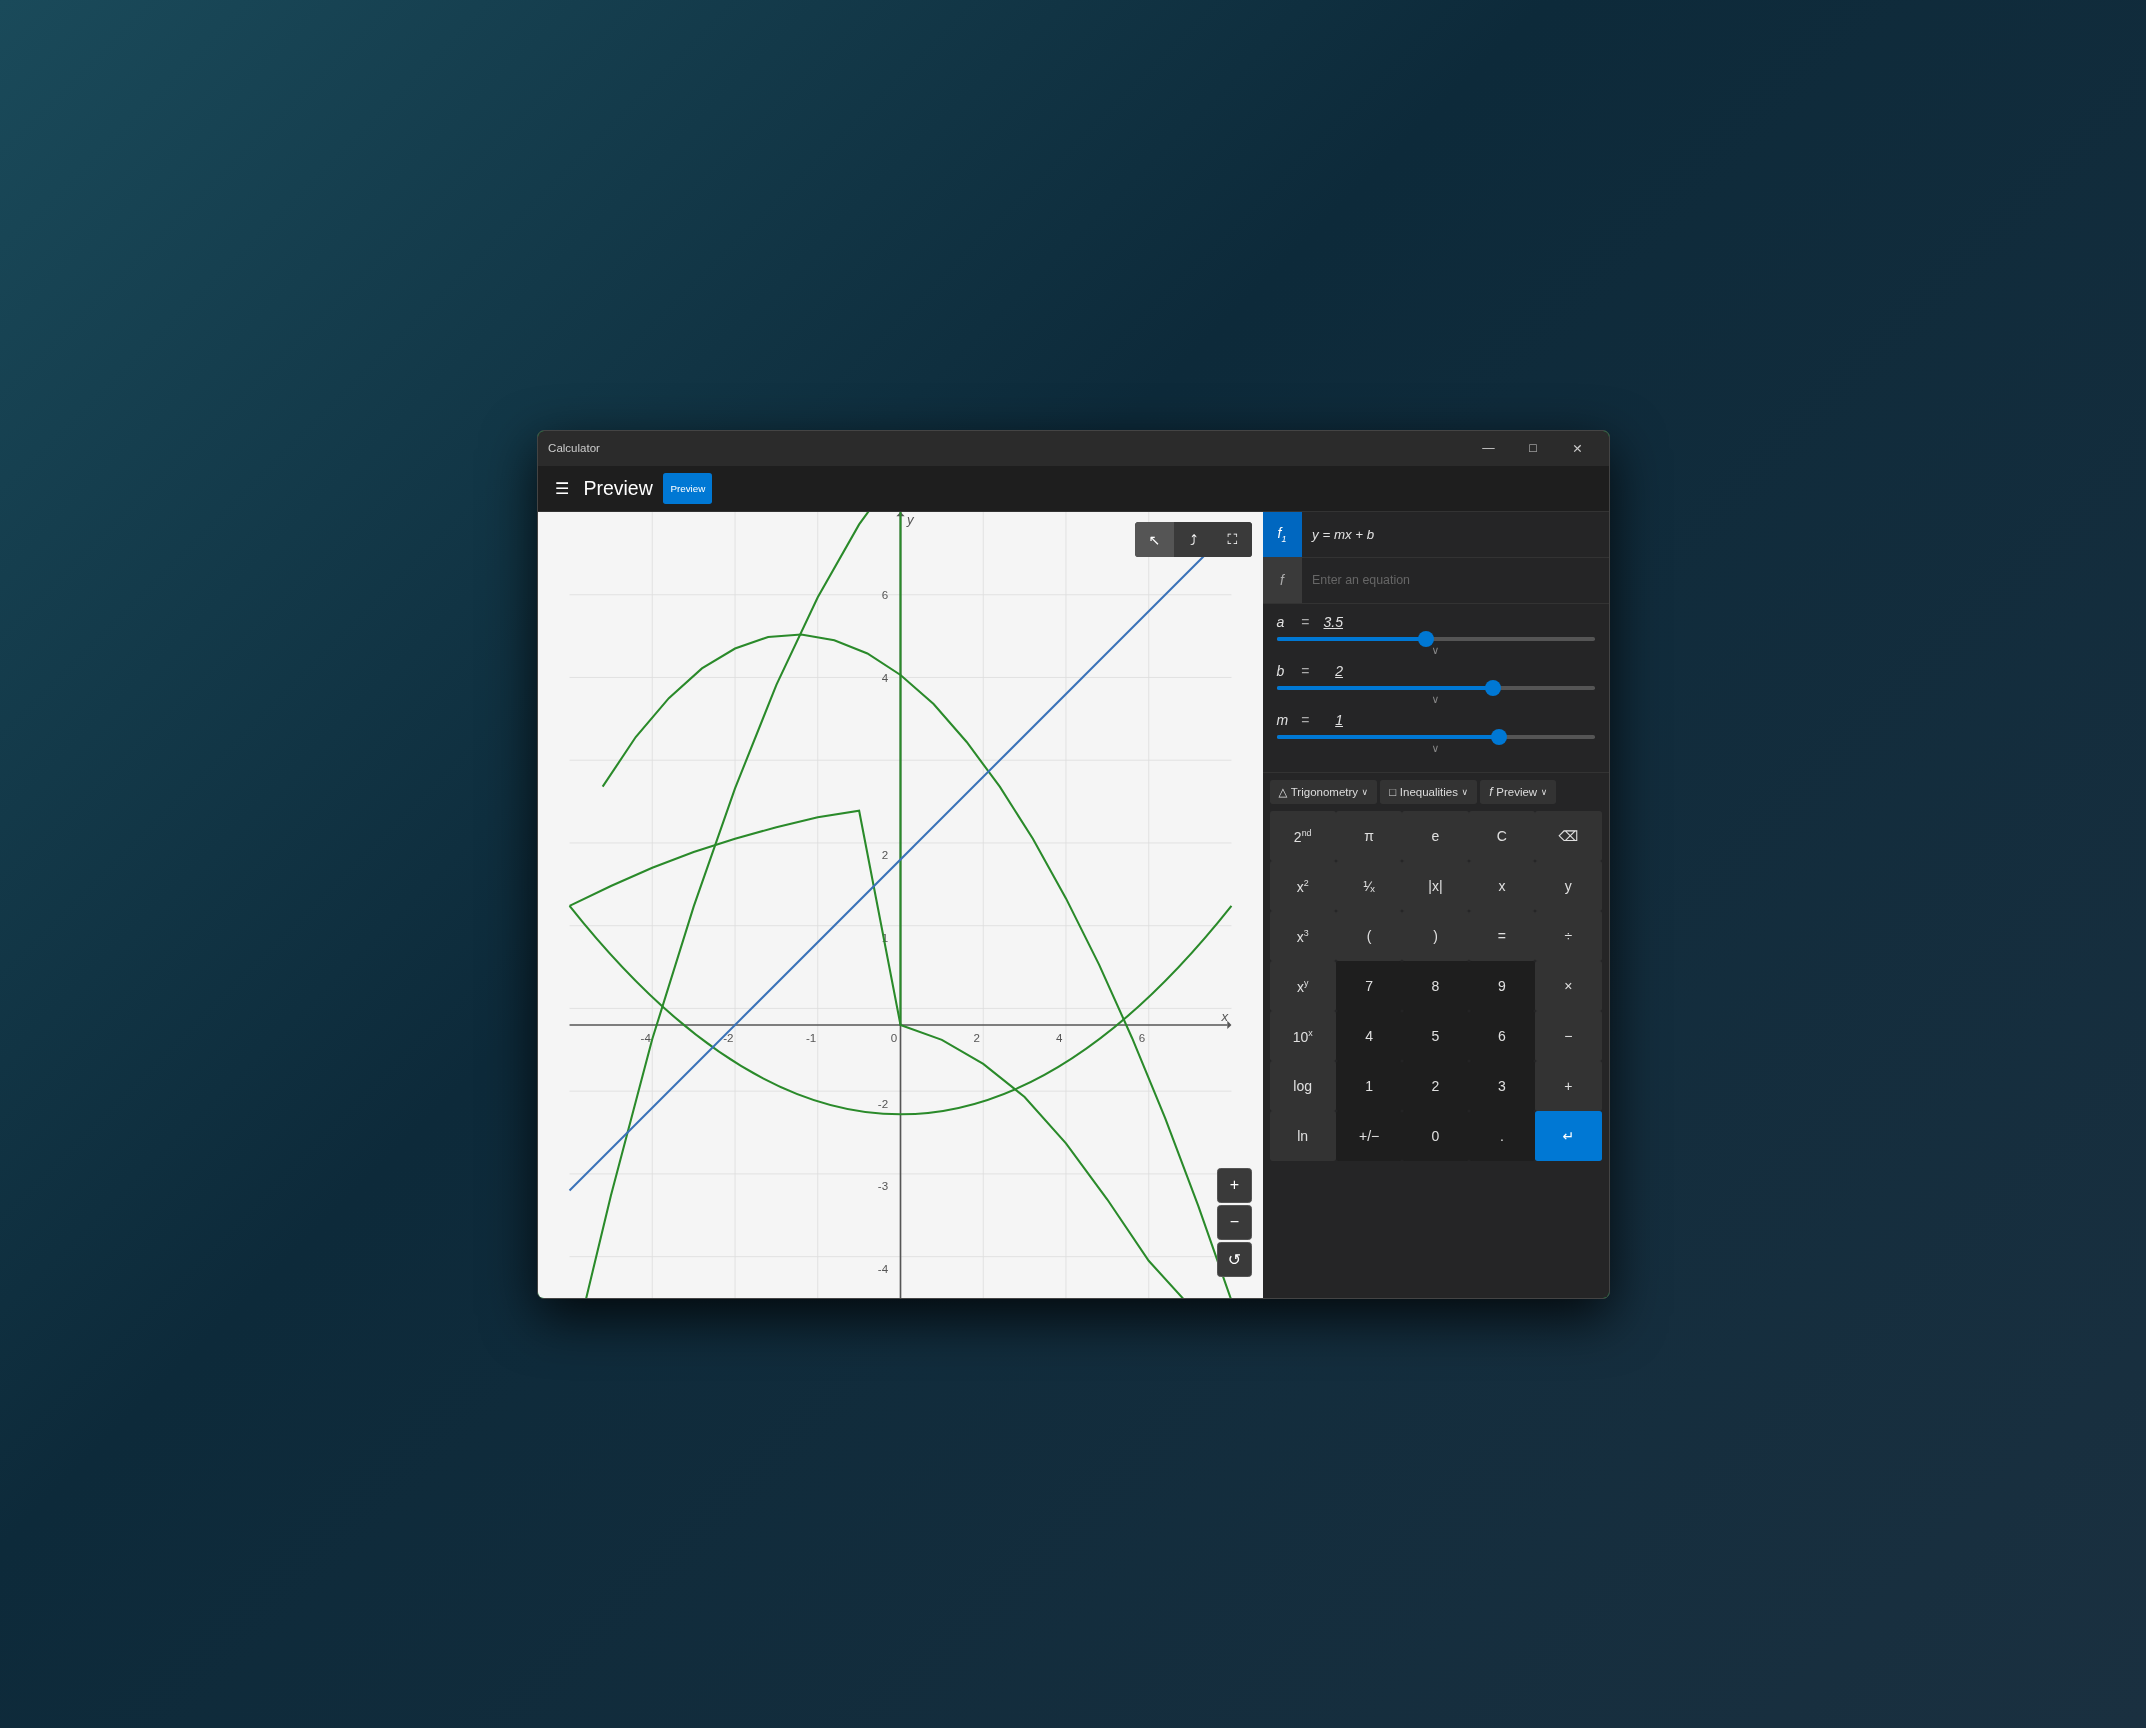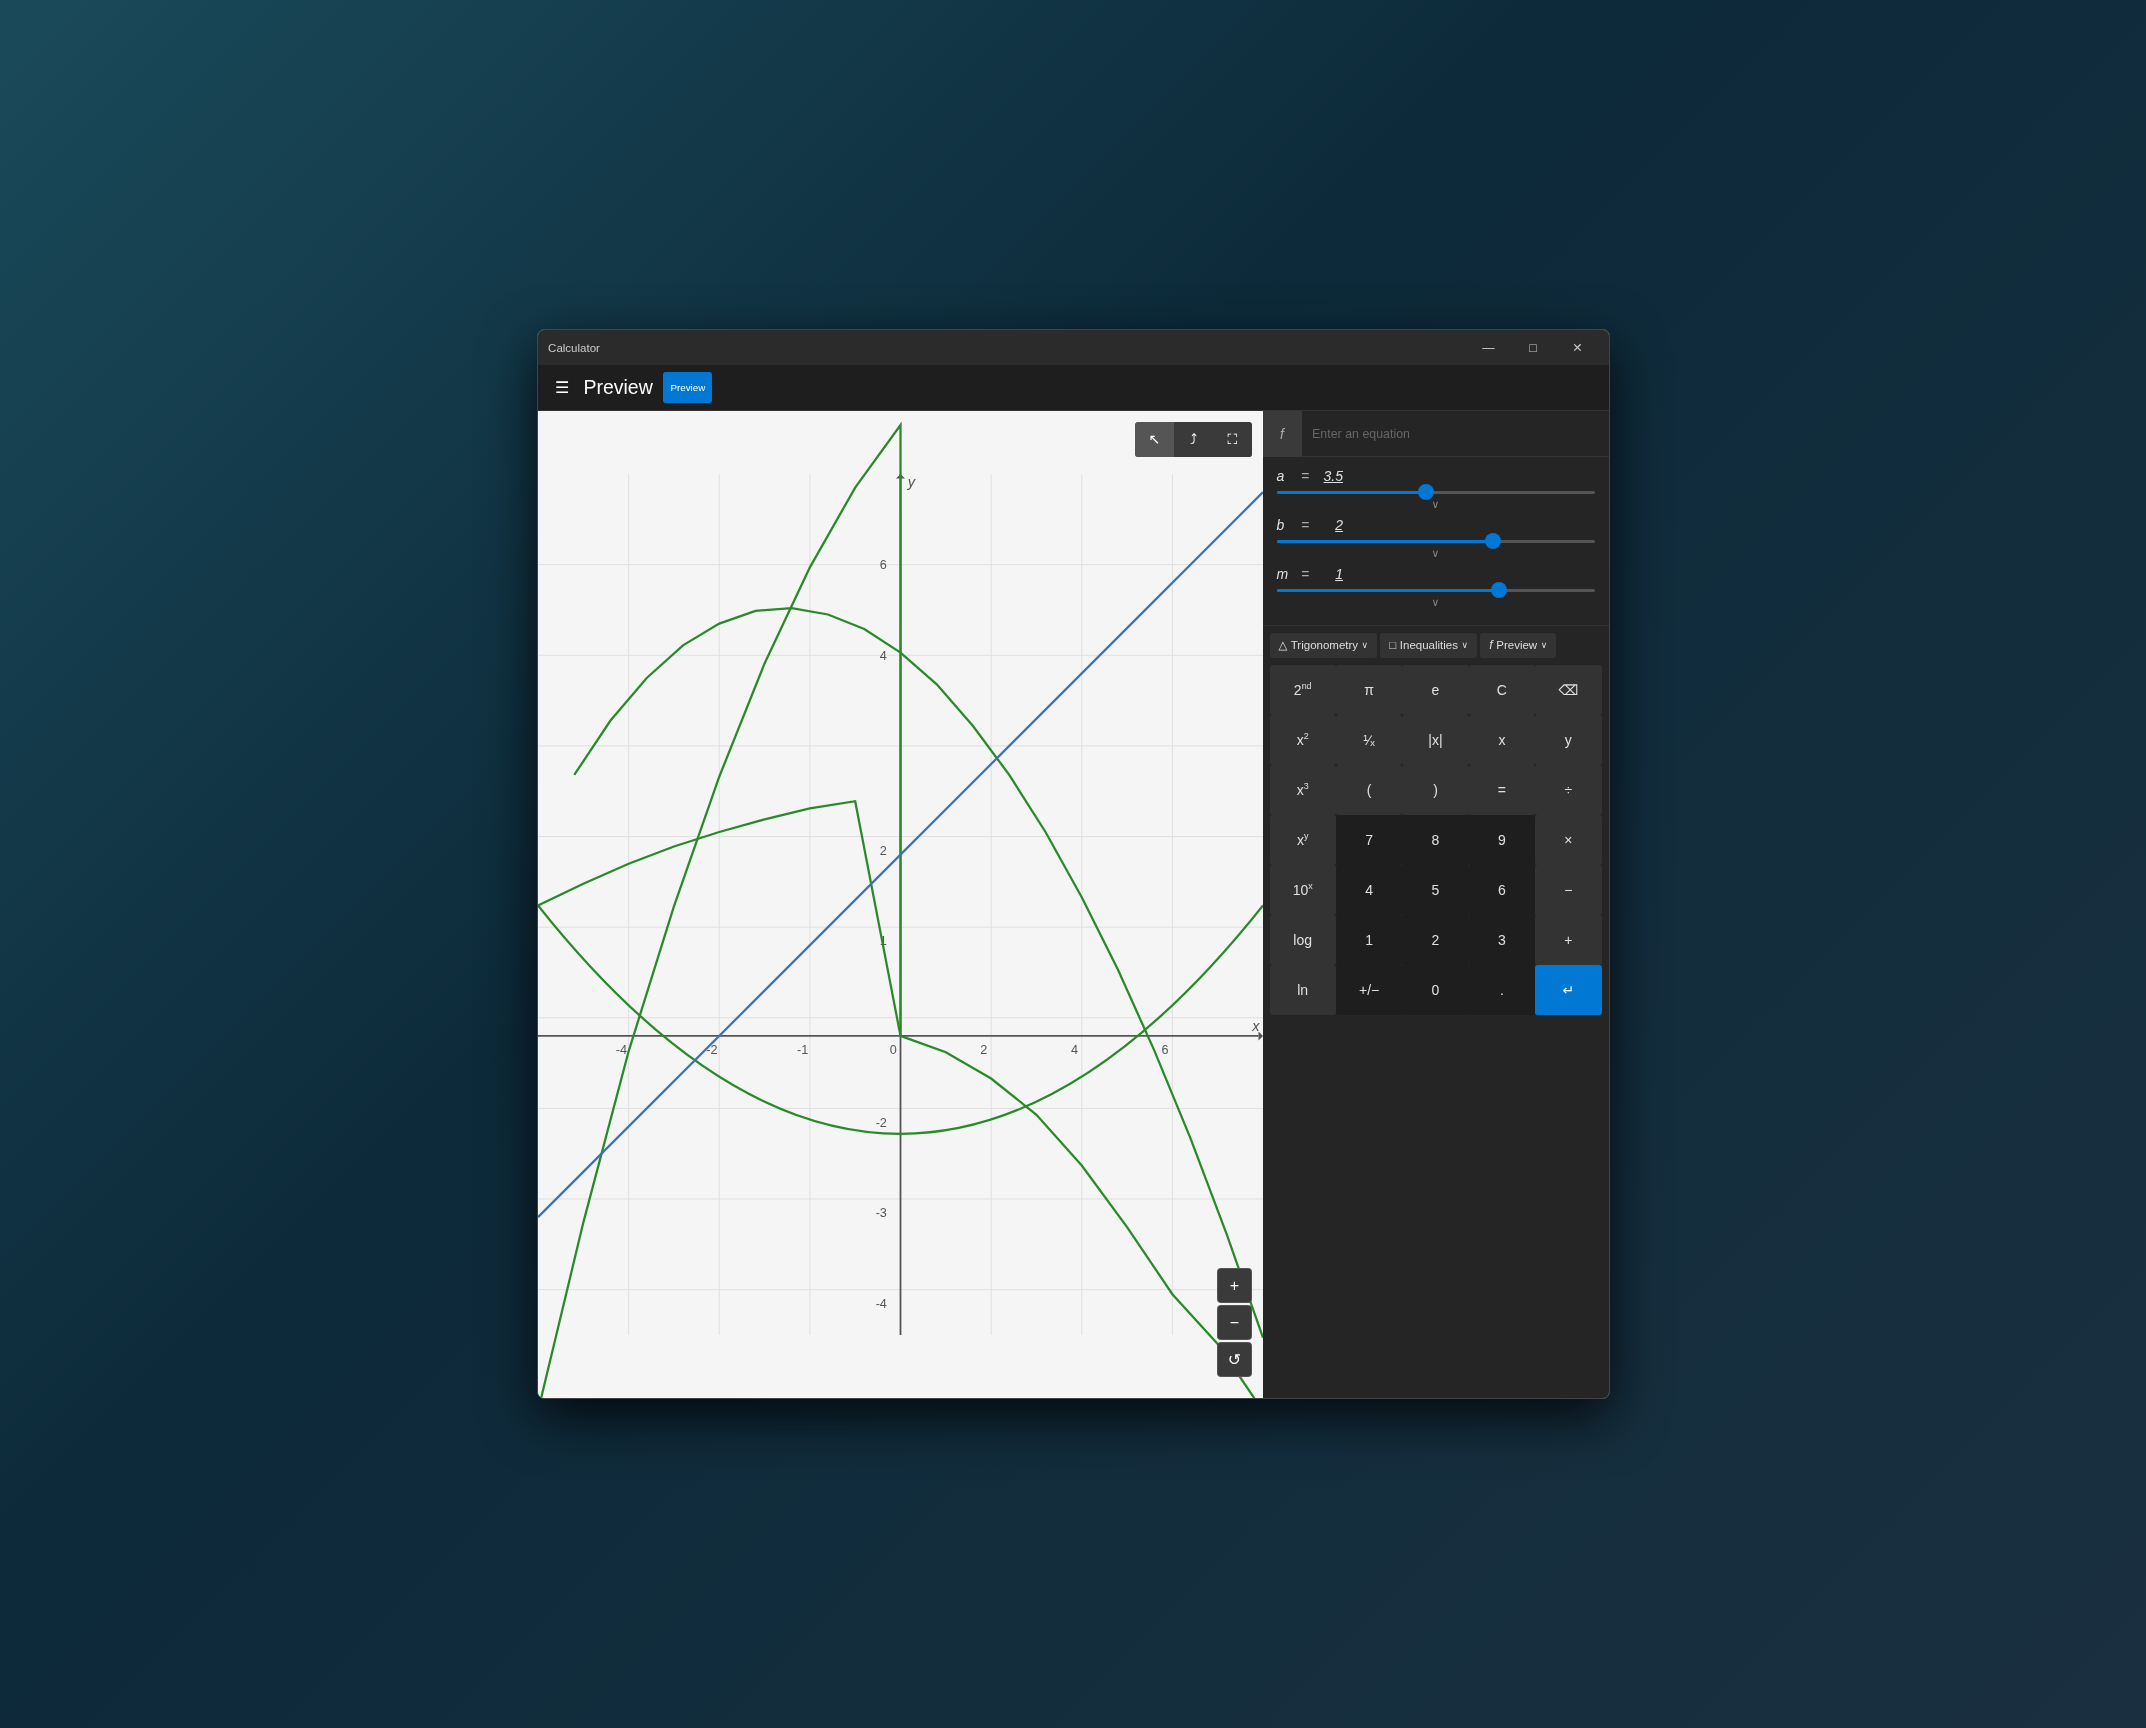--- a/index.html
+++ b/index.html
@@ -8,21 +8,21 @@
       font-family: 'Segoe UI', Arial, sans-serif;
       display: flex;
       justify-content: center;
       align-items: center;
       min-height: 100vh;
       background: linear-gradient(135deg, #1a4a5a 0%, #0d2a3a 40%, #1a3040 100%);
     }
 
     .window {
       width: 1073px;
-      height: 1070px;
+      height: 869px;
       background: #22c55e;
       border: 0.9px solid #444;
       border-radius: 7px;
       overflow: hidden;
       display: flex;
       flex-direction: column;
       box-shadow: 0 17.7px 53px rgba(0,0,0,0.8);
     }
 
     
@@ -481,20 +481,28 @@
         <button class="zoom-btn">+</button>
         <button class="zoom-btn">−</button>
         <button class="zoom-btn">↺</button>
       </div>
     </div>
 
     <div class="right-panel">
 
       <div class="function-list">
 
+        <div class="func-row">
+          <div class="func-badge f1">
+            <span>f<sub>1</sub></span>
+          </div>
+          <div class="func-label">
+            <span>y = mx + b</span>
+          </div>
+        </div>
 
 
         <div class="func-row">
           <div class="func-badge f-empty">
             <span style="font-style:italic;">f</span>
           </div>
           <div class="func-label func-placeholder">
             <span>Enter an equation</span>
           </div>
         </div>

